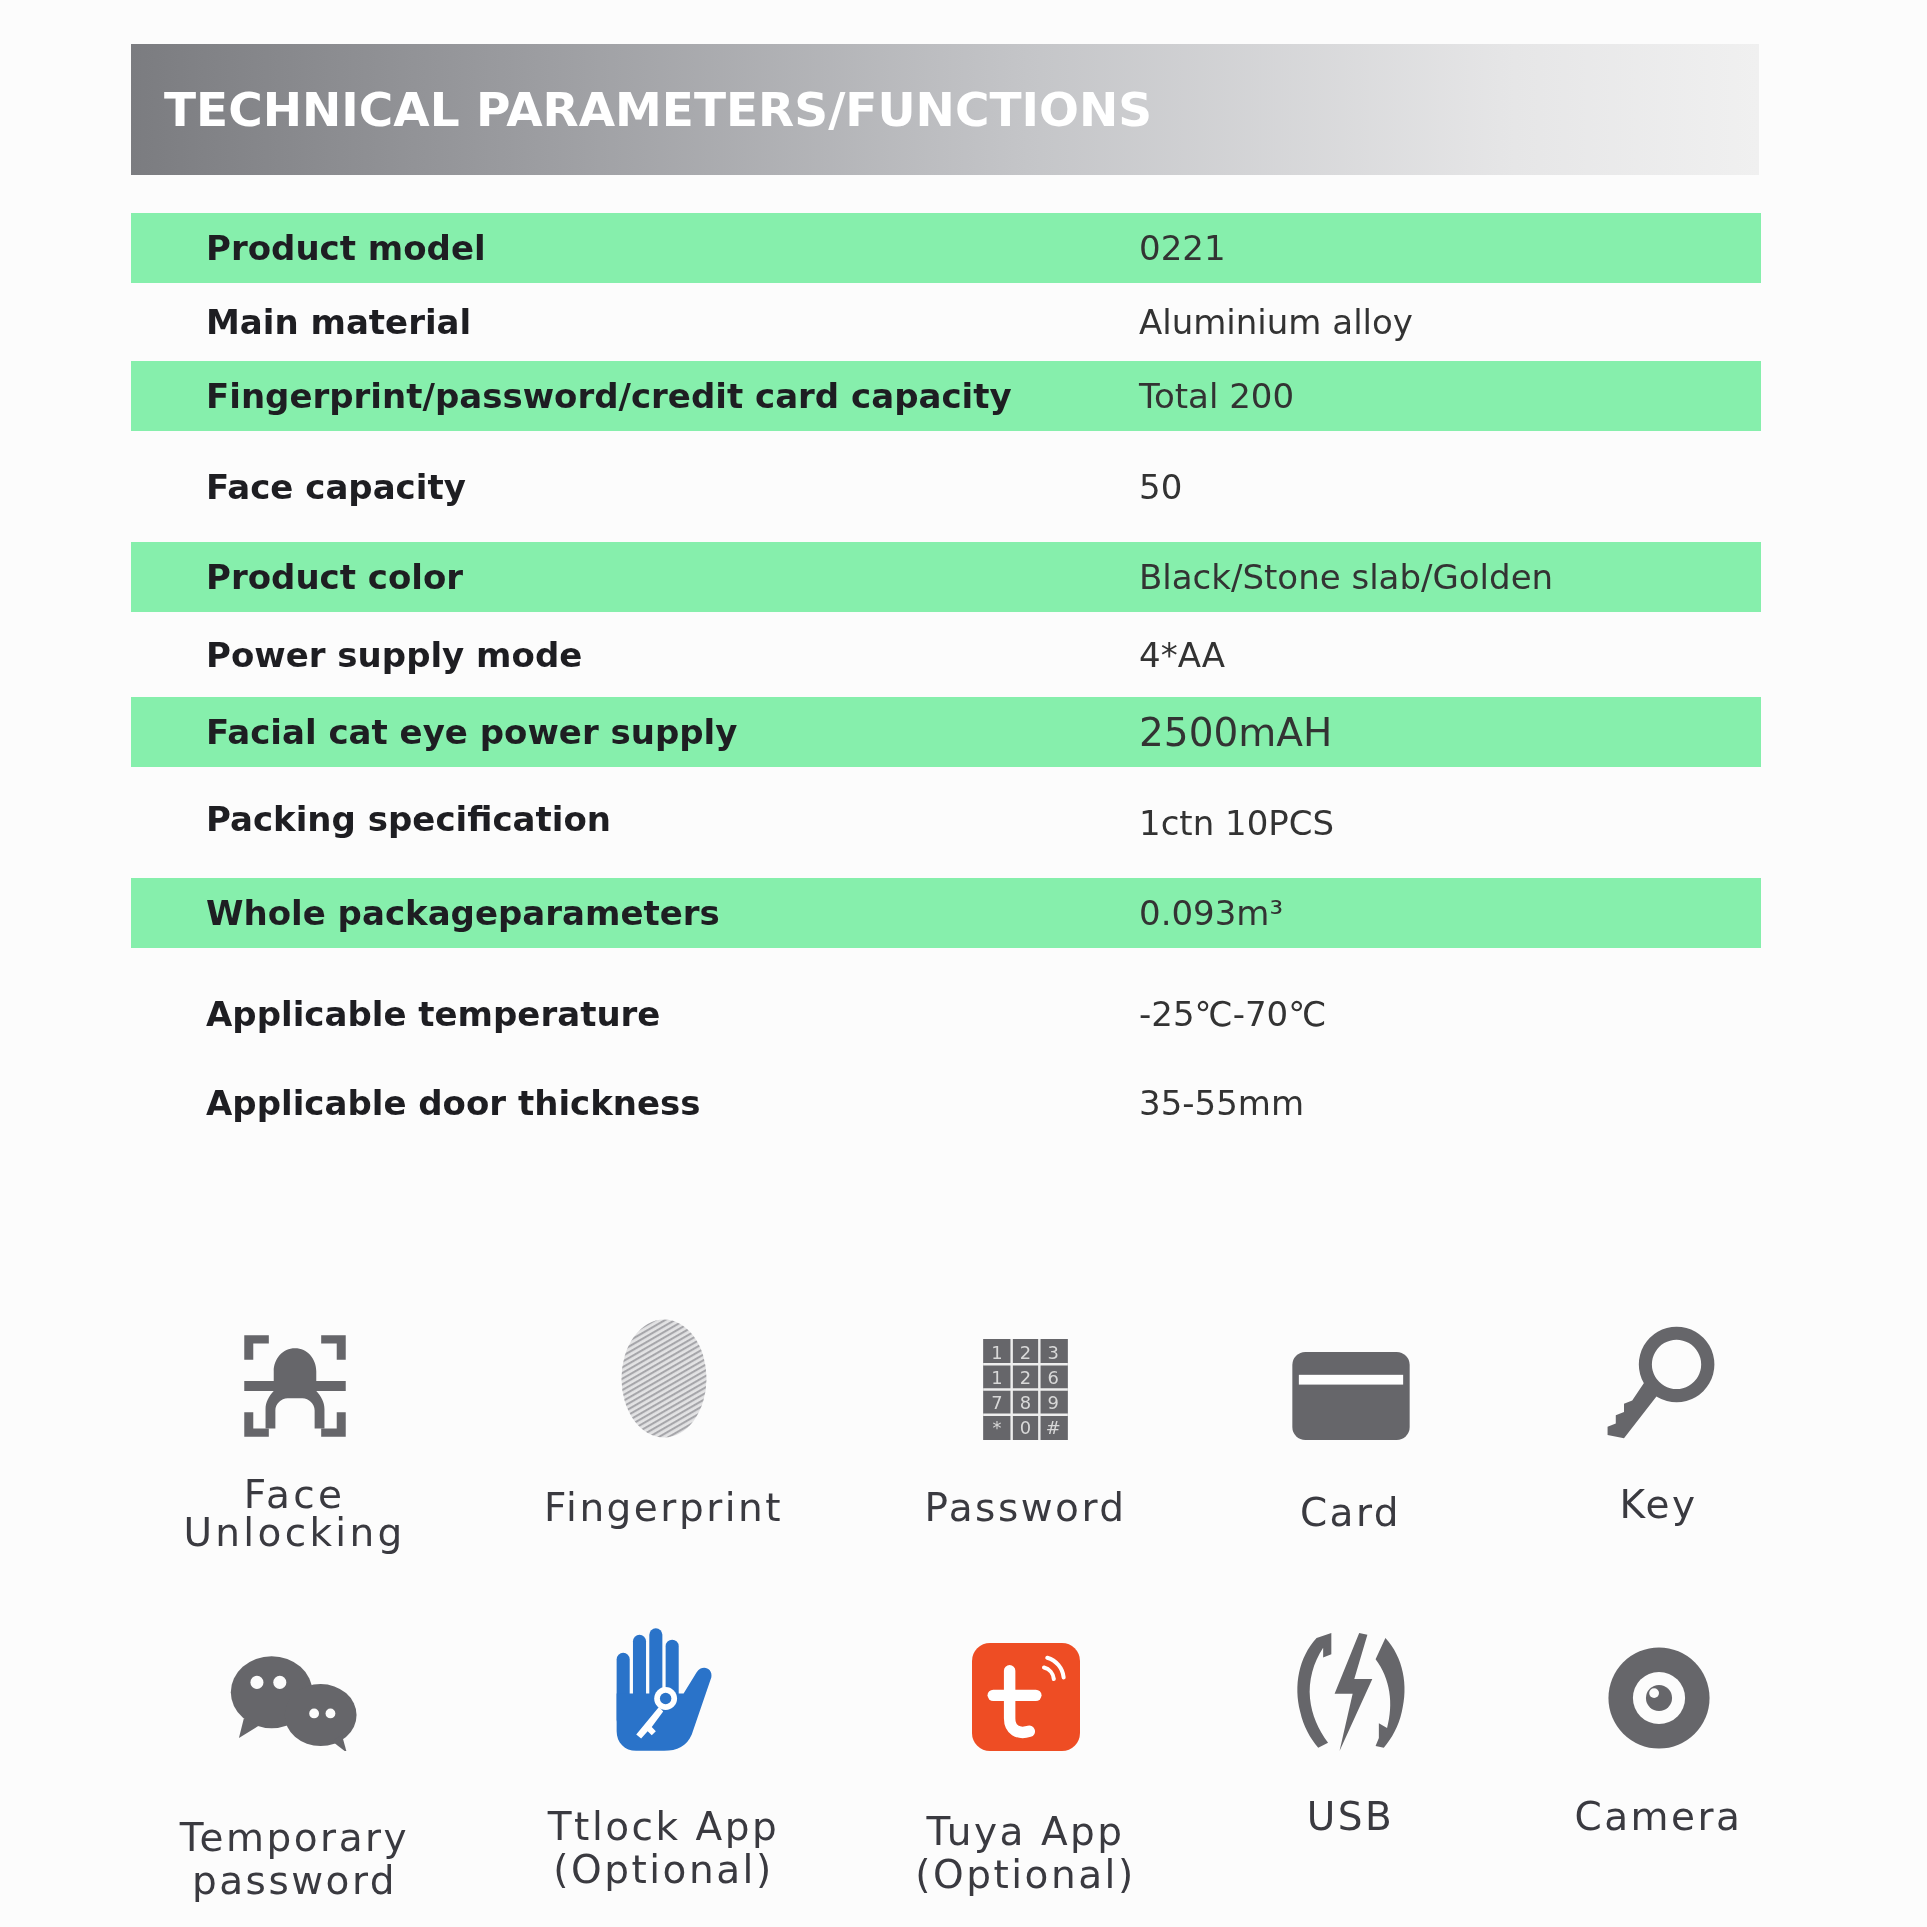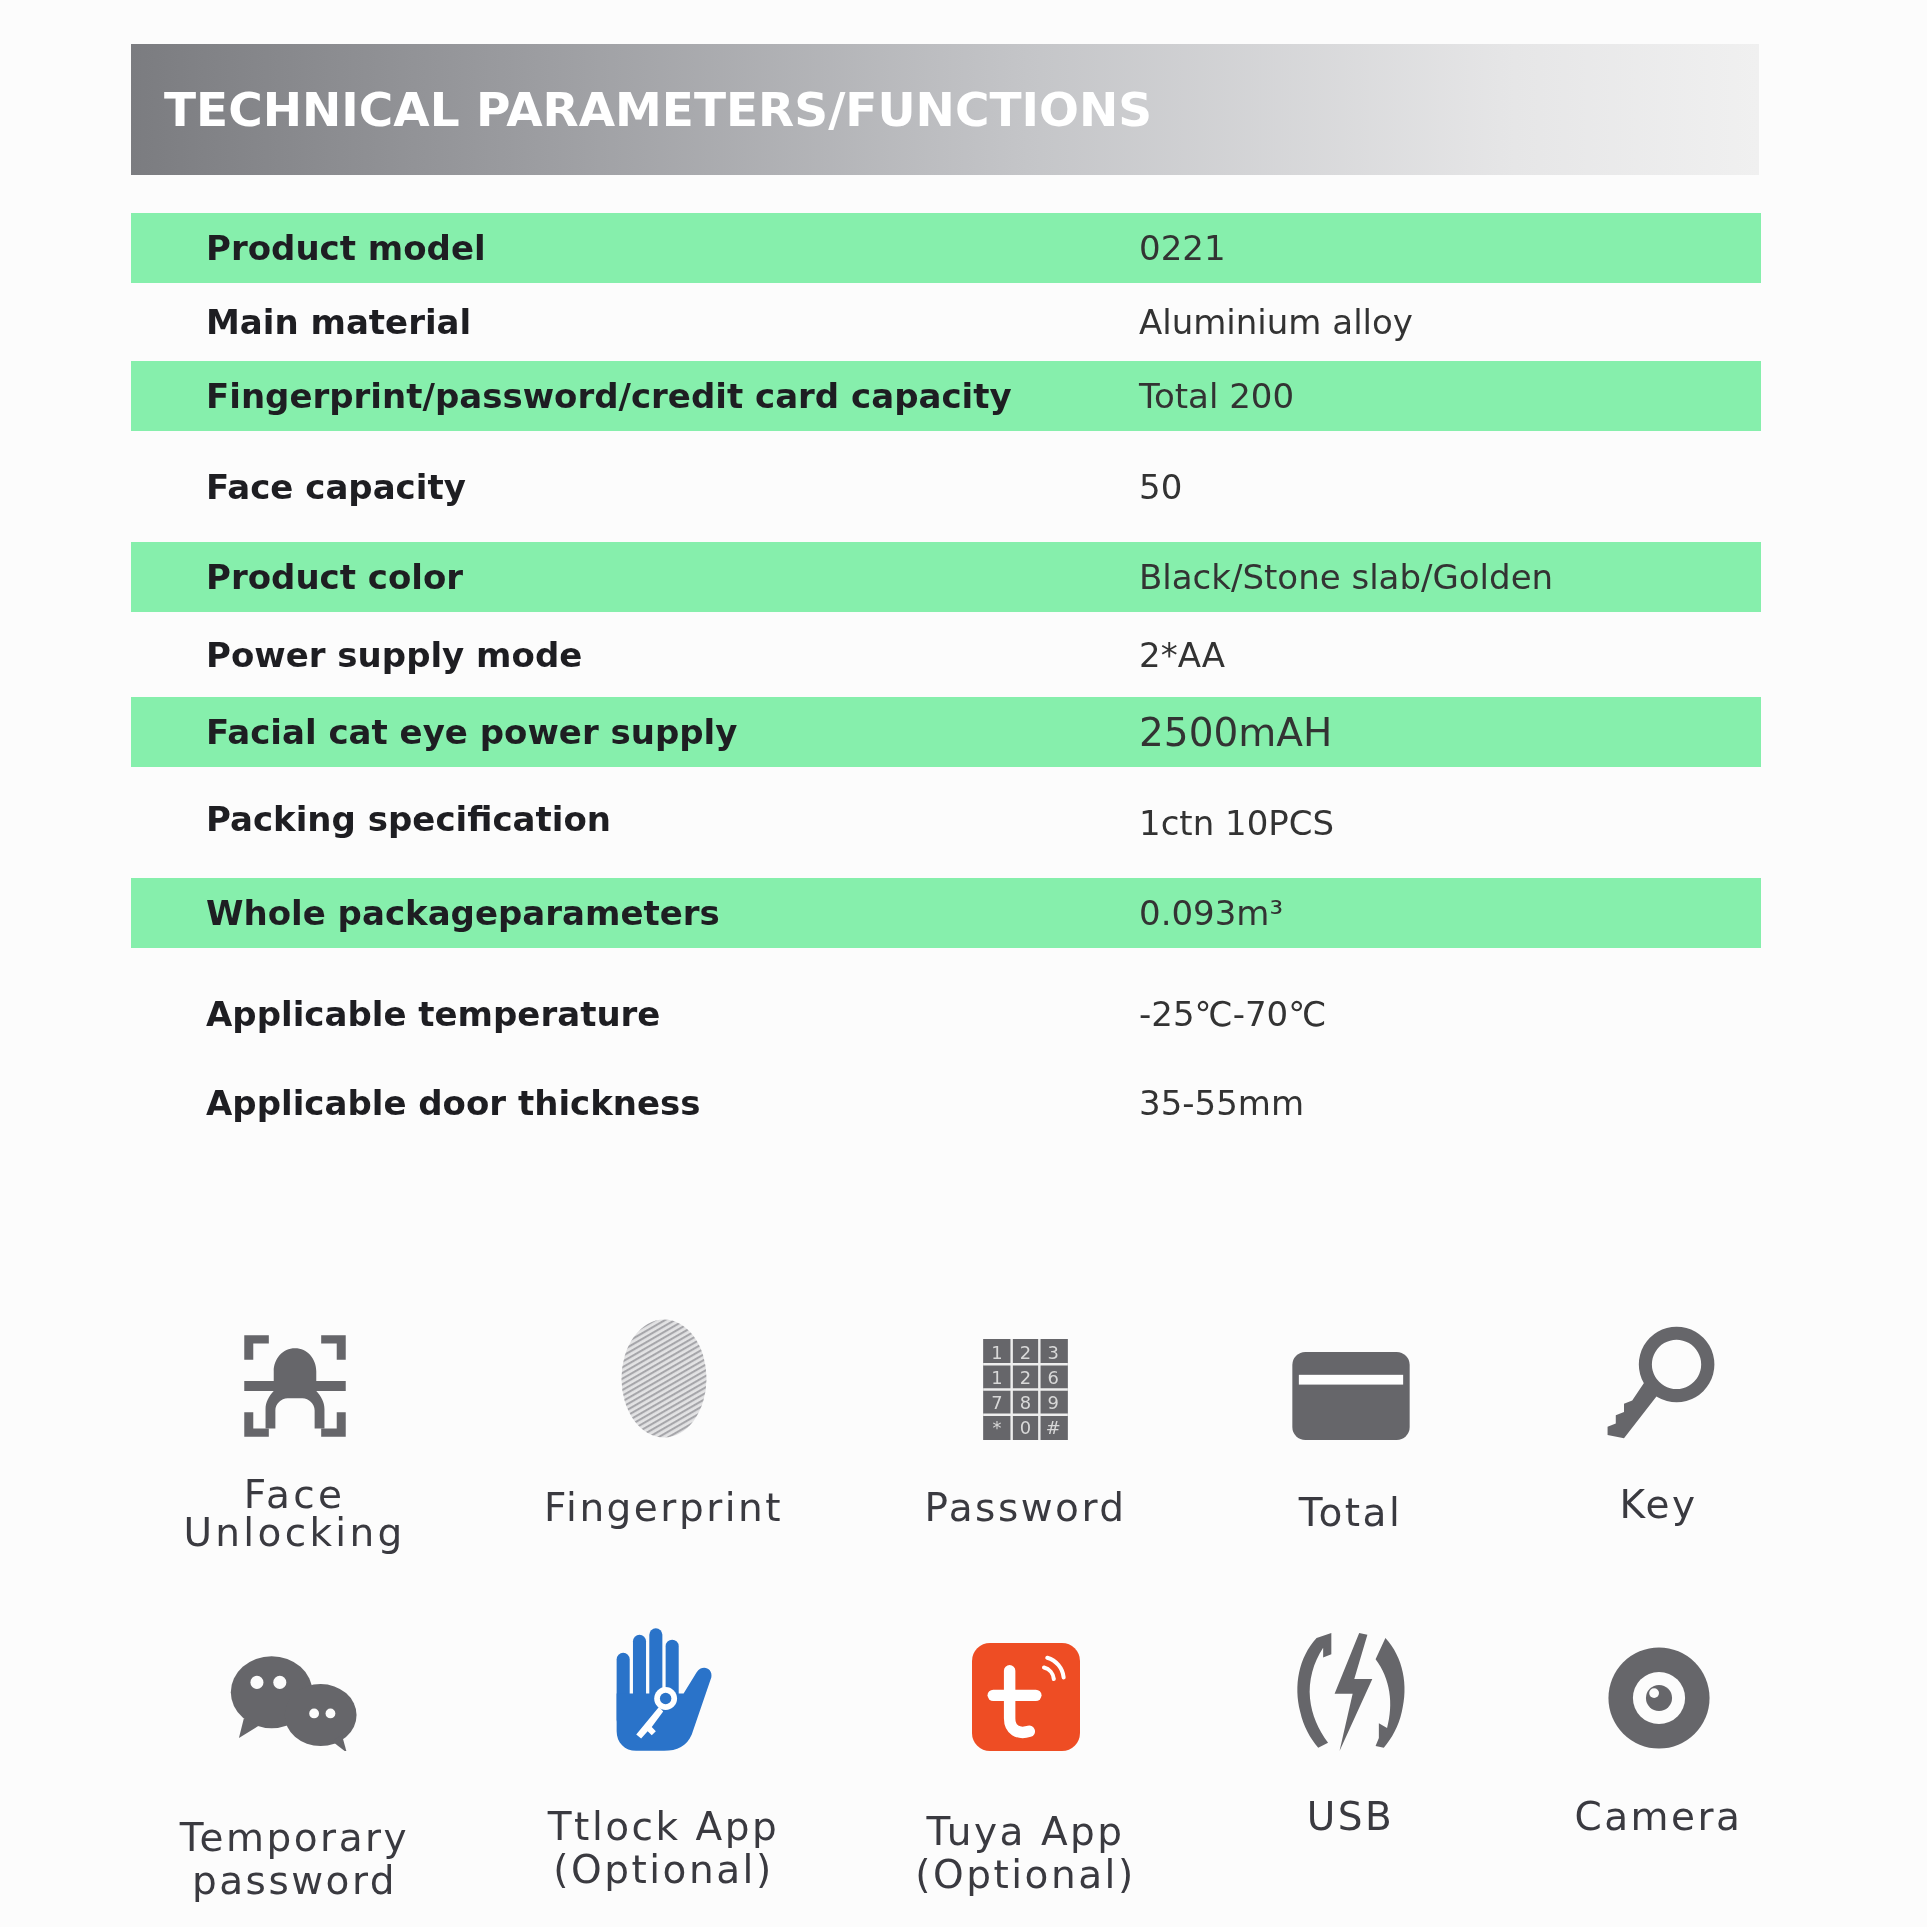--- a/index.html
+++ b/index.html
@@ -41,21 +41,21 @@
   <div class="row" style="height:111px;">
     <span class="label">Face capacity</span>
     <span class="value">50</span>
   </div>
   <div class="row shade">
     <span class="label">Product color</span>
     <span class="value">Black/Stone slab/Golden</span>
   </div>
   <div class="row" style="height:85px;">
     <span class="label">Power supply mode</span>
-    <span class="value">2*AA</span>
+    <span class="value">4*AA</span>
   </div>
   <div class="row shade">
     <span class="label">Facial cat eye power supply</span>
     <span class="value" style="font-size:39px;">2500mAH</span>
   </div>
   <div class="row" style="height:111px;">
     <span class="label" style="top:32px;">Packing specification</span>
     <span class="value">1ctn 10PCS</span>
   </div>
   <div class="row shade">
@@ -132,21 +132,21 @@
     </div>
     <div class="lbl" style="margin-top:49px;">Password</div>
   </div>
   <div class="icon-cell" style="left:1203px;top:0;">
     <div class="ic">
       <svg width="118" height="88" viewBox="0 0 144 108">
         <rect width="144" height="108" rx="16" fill="#66666a"></rect>
         <rect x="8" y="28" width="128" height="12" fill="#fff"></rect>
       </svg>
     </div>
-    <div class="lbl" style="margin-top:54px;">Total</div>
+    <div class="lbl" style="margin-top:54px;">Card</div>
   </div>
   <div class="icon-cell" style="left:1511px;top:0;">
     <div class="ic">
       <svg width="115" height="115" viewBox="0 0 140 140">
         <g fill="#66666a">
           <path d="M92 2a46 46 0 1 0 0.1 0zM92 18a30 30 0 1 1 -0.1 0z" fill-rule="evenodd"></path>
           <path d="M58 62l18 14-48 62-20 -4 0-10 10-4 0-10 10-4 0-10 10-4z"></path>
         </g>
       </svg>
     </div>

